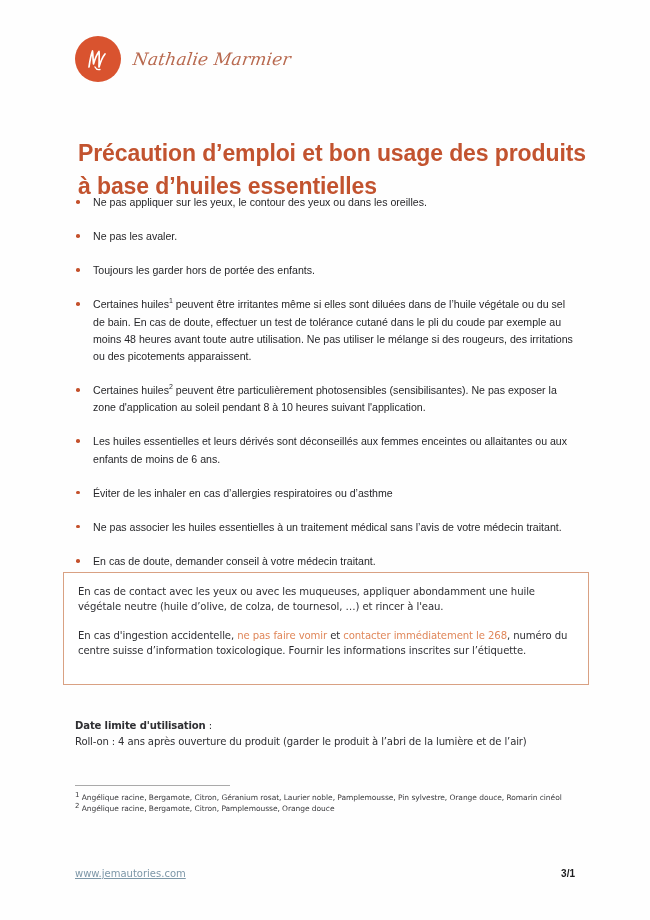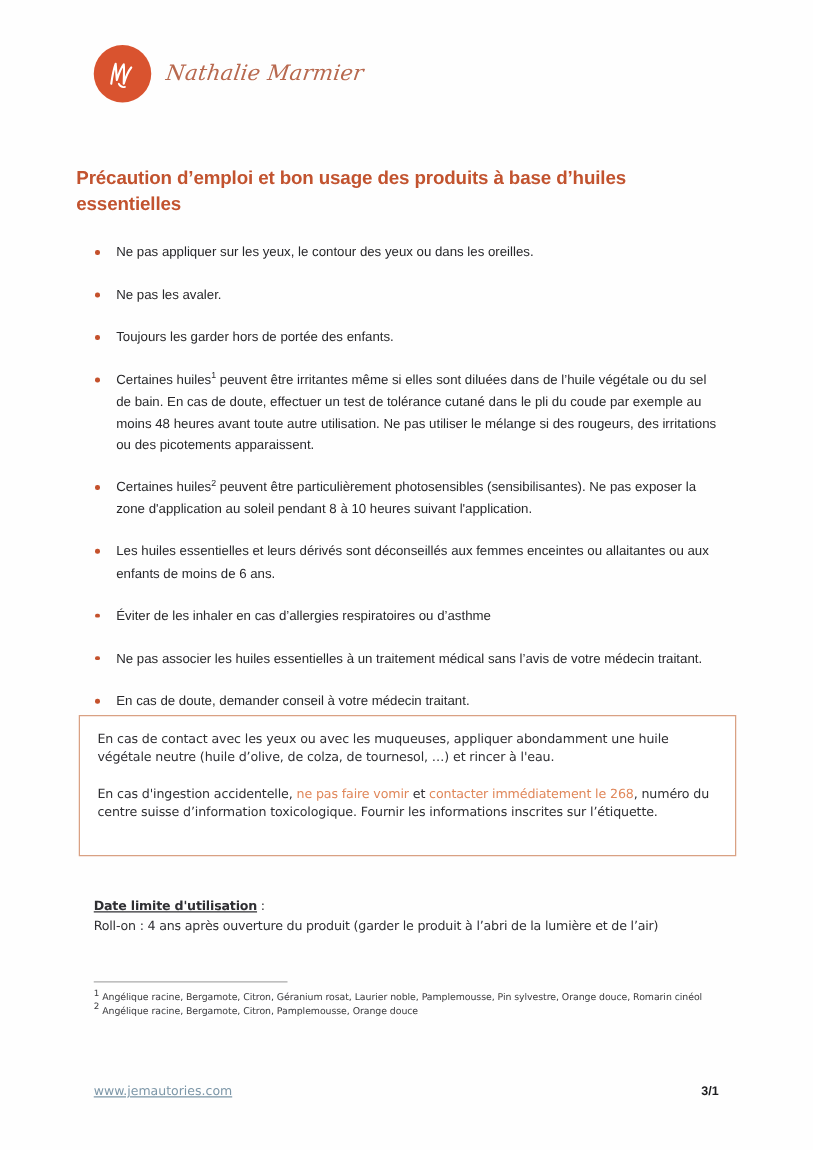--- a/index.html
+++ b/index.html
@@ -52,24 +52,24 @@
     font-size: 17px;
     letter-spacing: 0.2px;
     color: #b8694f;
     transform: skewX(-8deg);
     white-space: nowrap;
   }
 
   
   .doc-title {
     position: absolute;
-    left: 61px;
+    left: 78px;
     top: 122px;
     width: 510px;
-    font-size: 15px;
+    font-size: 23px;
     font-weight: bold;
     line-height: 1.42;
     color: #c2532f;
     letter-spacing: -0.1px;
   }
 
   
   .bullet-list {
     position: absolute;
     left: 75px;
@@ -133,21 +133,21 @@
     position: absolute;
     left: 75px;
     top: 718px;
     width: 510px;
     font-family: "DejaVu Sans", sans-serif;
     font-size: 10.1px;
     line-height: 1.58;
     color: #2f2f33;
     letter-spacing: -0.15px;
   }
-  .expiry-label { font-weight: bold; text-decoration: underline; }
+  .expiry-label { font-weight: bold; }
 
   
   .footnote-rule {
     position: absolute;
     left: 75px;
     top: 785px;
     width: 155px;
     height: 1.4px;
     background: #aaaaaa;
   }

